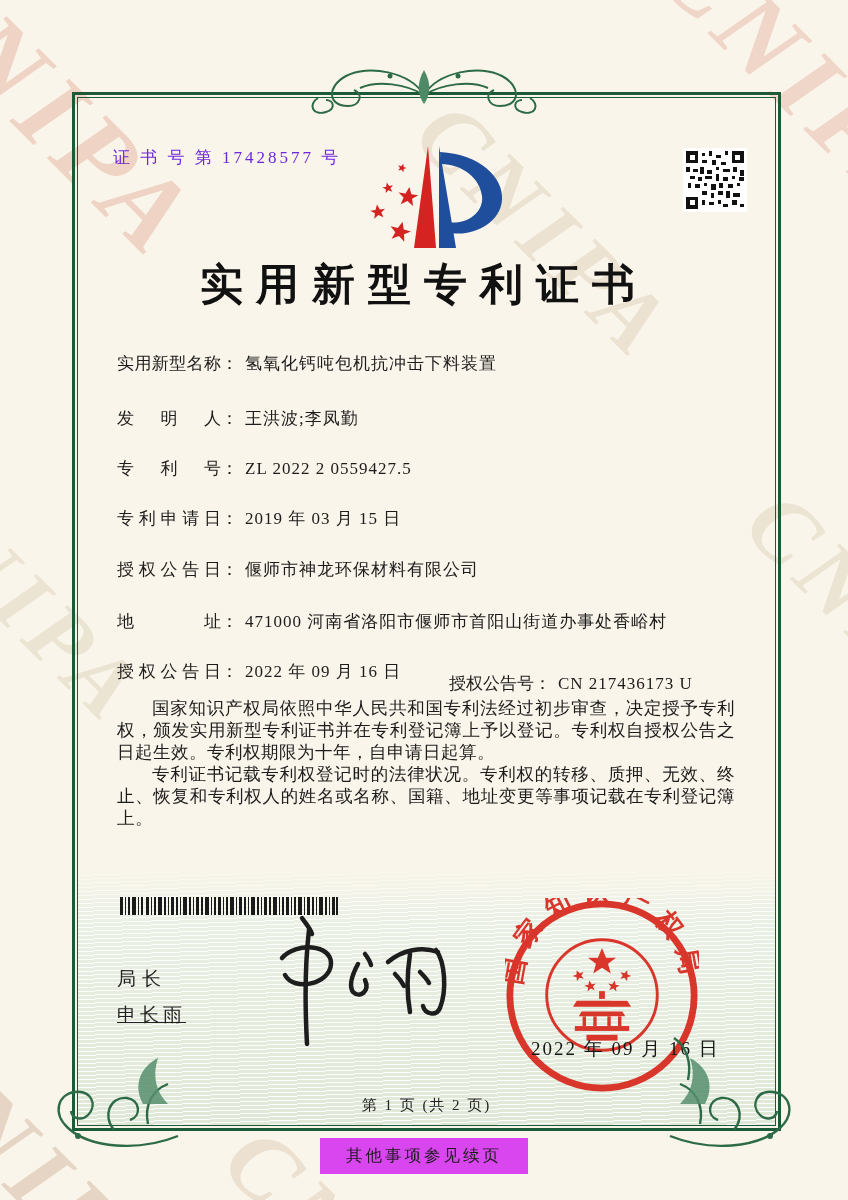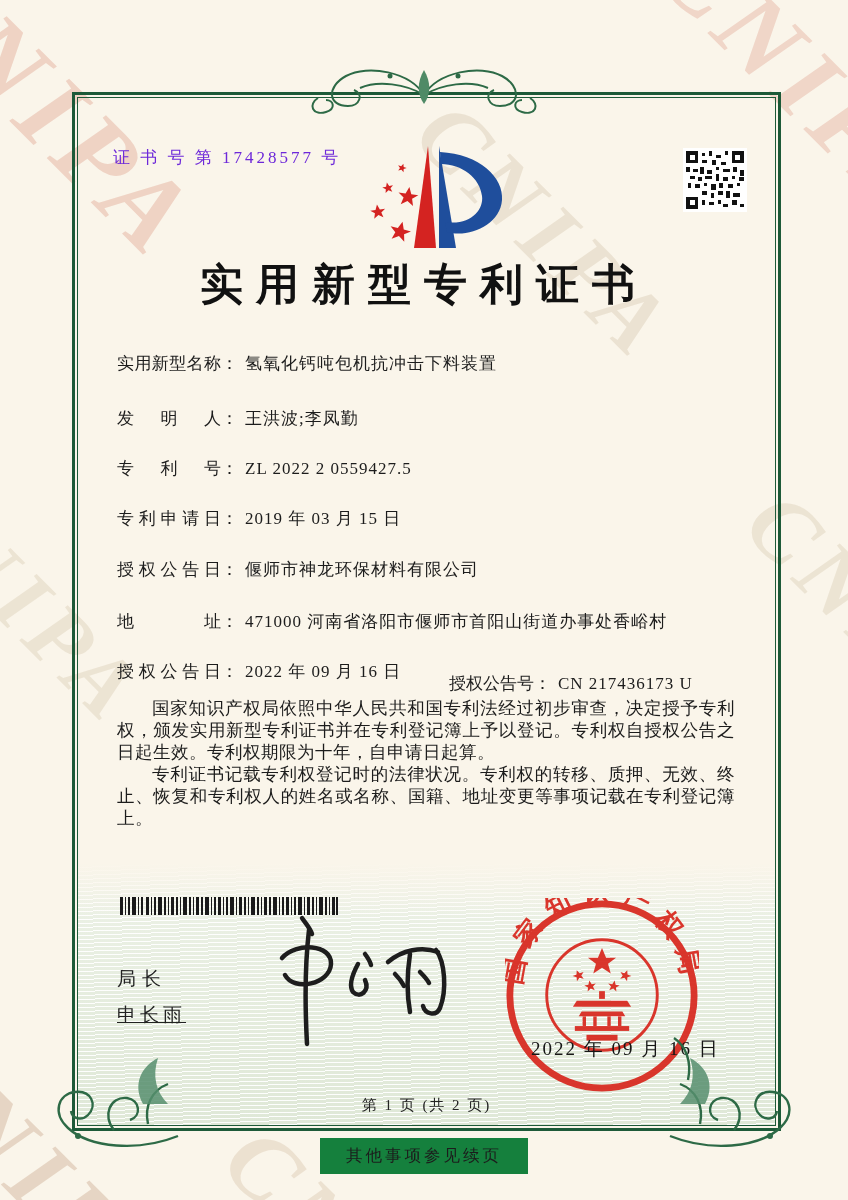--- a/index.html
+++ b/index.html
@@ -46,21 +46,21 @@
   .director-title { position:absolute; left:117px; top:966px; font-size:19px; letter-spacing:6px; color:#222; }
   .director-name  { position:absolute; left:117px; top:1002px; font-size:19px; letter-spacing:4px; color:#222;text-decoration:underline; }
   .signature { position:absolute; left:252px; top:912px; }
 
   .seal { position:absolute; left:505px; top:898px; }
   .seal-date { position:absolute; left:531px; top:1036px; font-size:19px; letter-spacing:2px; color:#161616; z-index:6; }
 
   .pagenum { position:absolute; left:72px; width:709px; top:1096px; text-align:center;
              font-size:15px; letter-spacing:2px; color:#222; z-index:5; }
   .note { position:absolute; left:50%; transform:translateX(-50%); top:1138px;
-          background:#15803d; padding:7px 26px; font-size:16.5px; letter-spacing:3px; color:#1c1c1c; }
+          background:#d946ef; padding:7px 26px; font-size:16.5px; letter-spacing:3px; color:#1c1c1c; }
 
   .orn { position:absolute; z-index:7; }
 </style>
 </head>
 <body>
 
 <div class="page">
 
   <span class="wm" style="left:-40px; top:-70px; font-size:110px; color:rgba(216,132,110,0.30);">CNIPA</span>
   <span class="wm" style="left:720px; top:-90px; font-size:105px; color:rgba(216,132,110,0.28);">CNIPA</span>

